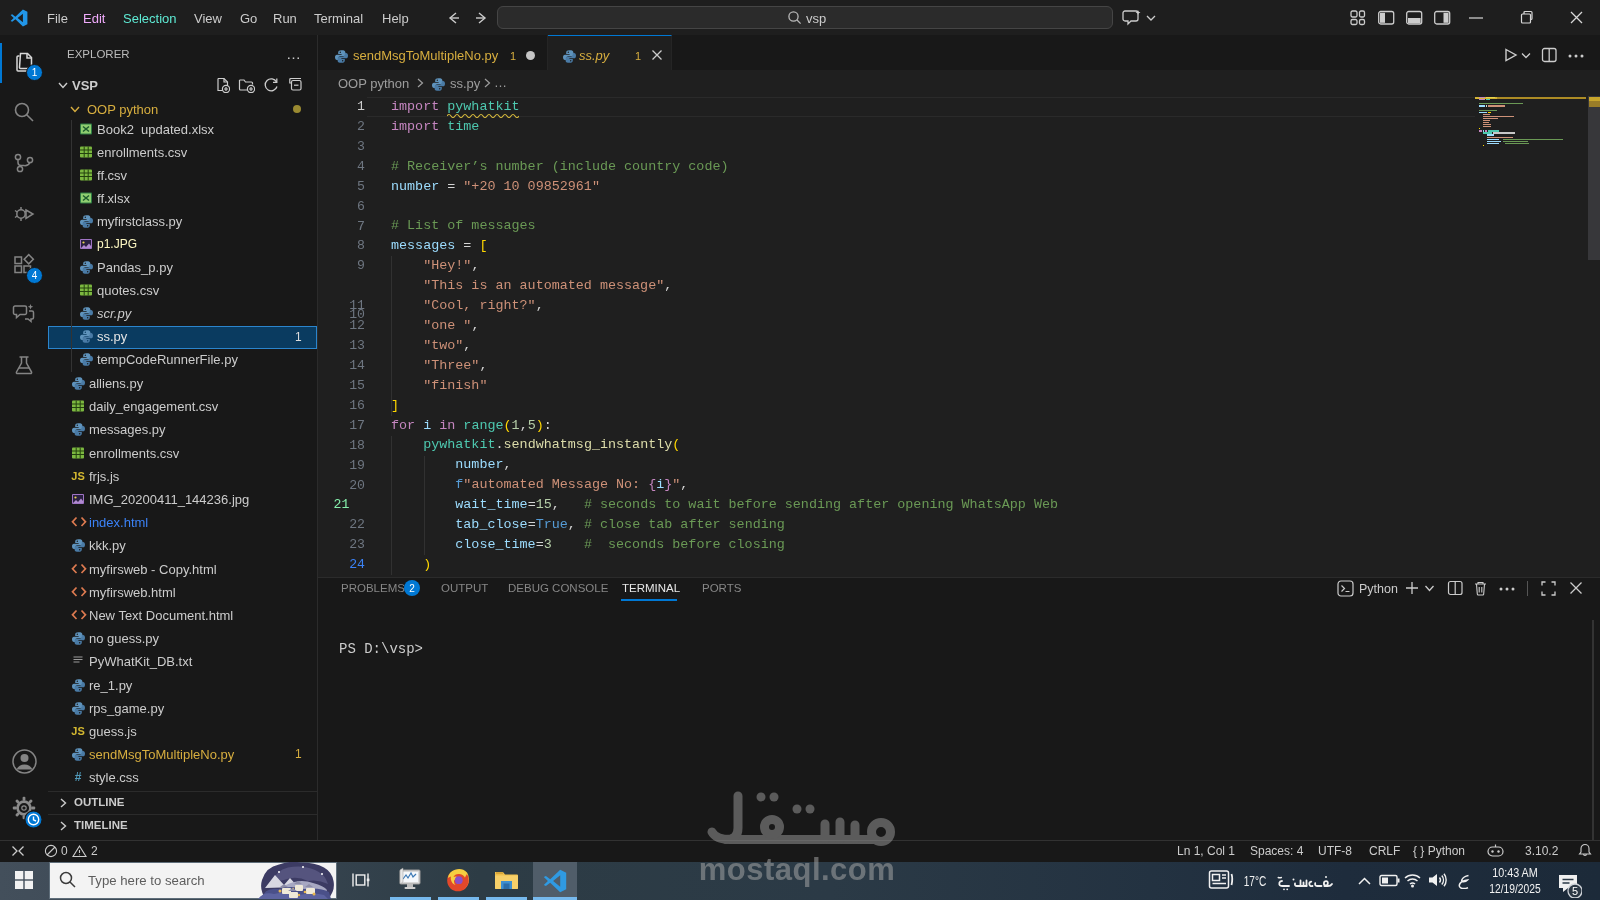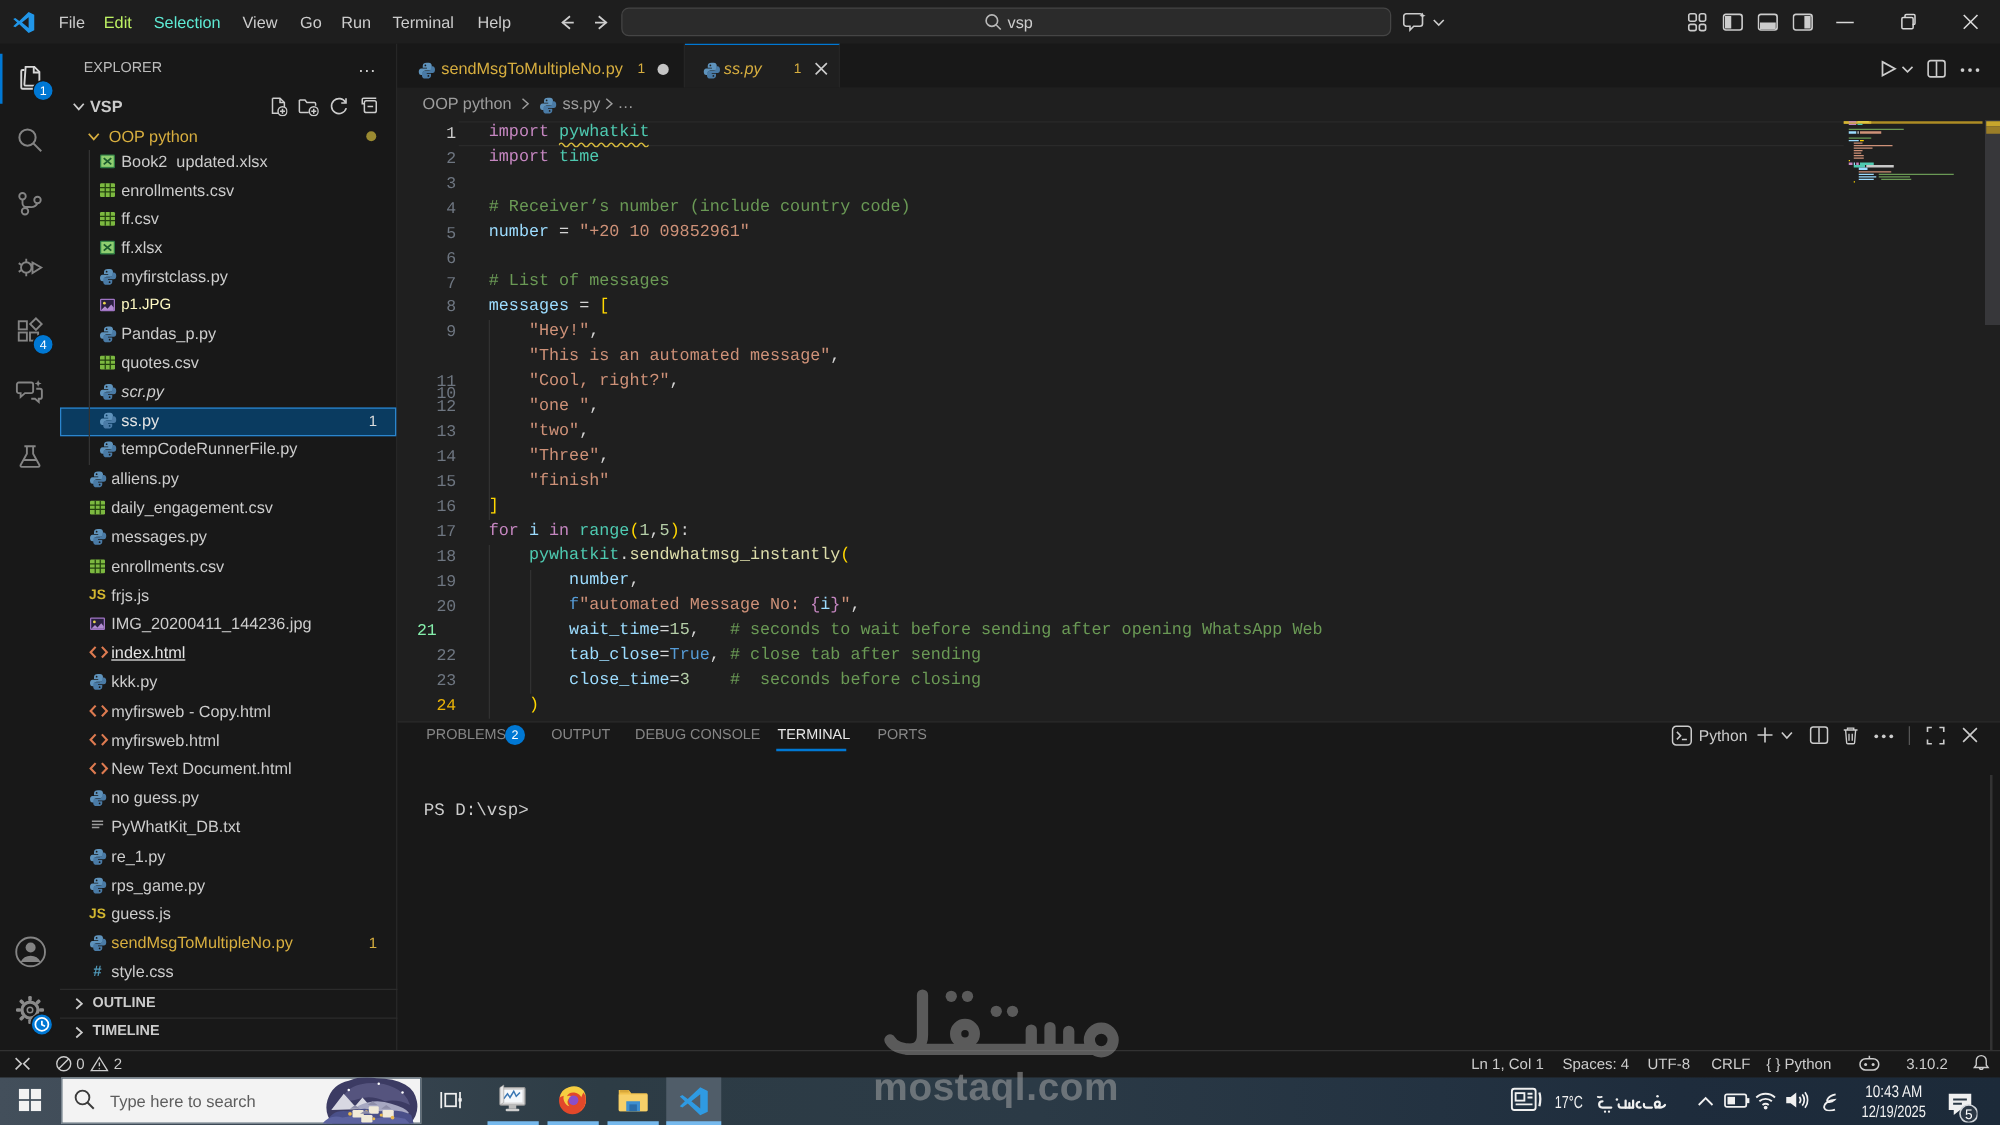--- a/index.html
+++ b/index.html
@@ -12,21 +12,21 @@
 <div class="abs" style="left:48px;top:35px;width:270px;height:805px;background:#181818;border-right:1px solid #2b2b2b;"></div>
 <div class="abs" style="left:318px;top:35px;width:1282px;height:35px;background:#181818;"></div>
 <div class="abs" style="left:318px;top:70px;width:1282px;height:507px;background:#1f1f1f;"></div>
 <div class="abs" style="left:318px;top:577px;width:1282px;height:263px;background:#181818;border-top:1px solid #2b2b2b;"></div>
 <div class="abs" style="left:0;top:840px;width:1600px;height:22px;background:#181818;border-top:1px solid #323232;"></div>
 <div class="abs" style="left:0;top:862px;width:1600px;height:38px;background:linear-gradient(90deg,#434f5b 0%,#3a4753 14%,#2d3c45 30%,#2b3a46 52%,#233241 72%,#1e2c3c 84%,#1c2a39 100%);"></div>
 <svg class="abs" style="left:10px;top:9px;" width="18" height="18" viewBox="0 0 18 18">
     <path d="M12.9 0.6 L5.4 7.7 L2.2 5.3 L0.6 6.1 L3.7 9 L0.6 11.9 L2.2 12.7 L5.4 10.3 L12.9 17.4 L17.4 15.2 L17.4 2.8 Z M12.9 4.7 L12.9 13.3 L7.6 9 Z" fill="#2196e8"></path>
   </svg>
 <div class="abs" style="left:47px;top:18px;font-size:13px;color:#cccccc;line-height:17px;transform:translateY(-50%);white-space:pre;">File</div>
-<div class="abs" style="left:83px;top:18px;font-size:13px;color:#bef264;line-height:17px;transform:translateY(-50%);white-space:pre;">Edit</div>
+<div class="abs" style="left:83px;top:18px;font-size:13px;color:#f0abfc;line-height:17px;transform:translateY(-50%);white-space:pre;">Edit</div>
 <div class="abs" style="left:123px;top:18px;font-size:13px;color:#5eead4;line-height:17px;transform:translateY(-50%);white-space:pre;">Selection</div>
 <div class="abs" style="left:194px;top:18px;font-size:13px;color:#cccccc;line-height:17px;transform:translateY(-50%);white-space:pre;">View</div>
 <div class="abs" style="left:240px;top:18px;font-size:13px;color:#cccccc;line-height:17px;transform:translateY(-50%);white-space:pre;">Go</div>
 <div class="abs" style="left:273px;top:18px;font-size:13px;color:#cccccc;line-height:17px;transform:translateY(-50%);white-space:pre;">Run</div>
 <div class="abs" style="left:314px;top:18px;font-size:13px;color:#cccccc;line-height:17px;transform:translateY(-50%);white-space:pre;">Terminal</div>
 <div class="abs" style="left:382px;top:18px;font-size:13px;color:#cccccc;line-height:17px;transform:translateY(-50%);white-space:pre;">Help</div>
 <svg class="abs" style="left:446px;top:10px;" width="16" height="16" viewBox="0 0 16 16">
     <path d="M10 3 L4 8 L10 13" stroke="#cccccc" stroke-width="1.4" fill="none"></path>
     <path d="M4 8 H13" stroke="#cccccc" stroke-width="1.4"></path>
   </svg>
@@ -285,21 +285,21 @@
 <svg class="abs" style="left:71px;top:492.0px;" width="14" height="14" viewBox="0 0 14 14">
     <rect x="1" y="2" width="12" height="10" rx="1" fill="#a074c4"></rect>
     <rect x="2" y="3" width="10" height="8" fill="#2a2040"></rect>
     <circle cx="4.5" cy="5.5" r="1.1" fill="#e8d44d"></circle>
     <path d="M2 11 l3 -3 2 2 3 -3.5 2 2.5 v2 z" fill="#b08ad0"></path>
   </svg>
 <div class="abs" style="left:89px;top:499.0px;font-size:13px;color:#cccccc;line-height:17px;transform:translateY(-50%);white-space:pre;">IMG_20200411_144236.jpg</div>
 <svg class="abs" style="left:71px;top:516.2px;" width="16" height="12" viewBox="0 0 16 12">
     <path d="M5.5 1.5 L1.5 5.8 L5.5 10 M10.5 1.5 L14.5 5.8 L10.5 10" stroke="#dd7a50" stroke-width="1.7" fill="none"></path>
   </svg>
-<div class="abs" style="left:89px;top:522.2px;font-size:13px;color:#e5e5e5;line-height:17px;transform:translateY(-50%);white-space:pre;text-decoration:underline;">index.html</div>
+<div class="abs" style="left:89px;top:522.2px;font-size:13px;color:#3b82f6;line-height:17px;transform:translateY(-50%);white-space:pre;">index.html</div>
 <svg class="abs" style="left:71px;top:538.4px;" width="15" height="15" viewBox="0 0 15 15">
     <path d="M7.3 1.2 c-2 0 -3.1 0.9 -3.1 2.3 v1.6 h3.4 v0.6 H3 c-1.3 0 -2 1 -2 2.6 0 1.5 0.7 2.7 2 2.7 h1.2 V9.4 c0 -1.2 1 -2.1 2.2 -2.1 h3.3 c1 0 1.7 -0.8 1.7 -1.8 V3.5 c0 -1.3 -1 -2.3 -2.3 -2.3 z m-1 1.4 a0.7 0.7 0 1 1 0 1.4 a0.7 0.7 0 0 1 0 -1.4 z" fill="#5f93bc"></path>
 <path d="M7.7 13.8 c2 0 3.1 -0.9 3.1 -2.3 v-1.6 H7.4 v-0.6 H12 c1.3 0 2 -1 2 -2.6 0 -1.5 -0.7 -2.7 -2 -2.7 h-1.2 v1.6 c0 1.2 -1 2.1 -2.2 2.1 H5.3 c-1 0 -1.7 0.8 -1.7 1.8 v2 c0 1.3 1 2.3 2.3 2.3 z m1 -1.4 a0.7 0.7 0 1 1 0 -1.4 a0.7 0.7 0 0 1 0 1.4 z" fill="#4a7ba6"></path>
   </svg>
 <div class="abs" style="left:89px;top:545.4px;font-size:13px;color:#cccccc;line-height:17px;transform:translateY(-50%);white-space:pre;">kkk.py</div>
 <svg class="abs" style="left:71px;top:562.6px;" width="16" height="12" viewBox="0 0 16 12">
     <path d="M5.5 1.5 L1.5 5.8 L5.5 10 M10.5 1.5 L14.5 5.8 L10.5 10" stroke="#dd7a50" stroke-width="1.7" fill="none"></path>
   </svg>
 <div class="abs" style="left:89px;top:568.6px;font-size:13px;color:#cccccc;line-height:17px;transform:translateY(-50%);white-space:pre;">myfirsweb - Copy.html</div>
 <svg class="abs" style="left:71px;top:585.8px;" width="16" height="12" viewBox="0 0 16 12">
@@ -414,21 +414,21 @@
 <div class="abs mono" style="left:318px;top:356.0px;width:47px;height:20px;line-height:20px;font-size:13.2px;color:#6e7681;text-align:right;">14</div>
 <div class="abs mono" style="left:318px;top:375.9px;width:47px;height:20px;line-height:20px;font-size:13.2px;color:#6e7681;text-align:right;">15</div>
 <div class="abs mono" style="left:318px;top:395.8px;width:47px;height:20px;line-height:20px;font-size:13.2px;color:#6e7681;text-align:right;">16</div>
 <div class="abs mono" style="left:318px;top:415.7px;width:47px;height:20px;line-height:20px;font-size:13.2px;color:#6e7681;text-align:right;">17</div>
 <div class="abs mono" style="left:318px;top:435.6px;width:47px;height:20px;line-height:20px;font-size:13.2px;color:#6e7681;text-align:right;">18</div>
 <div class="abs mono" style="left:318px;top:455.6px;width:47px;height:20px;line-height:20px;font-size:13.2px;color:#6e7681;text-align:right;">19</div>
 <div class="abs mono" style="left:318px;top:475.5px;width:47px;height:20px;line-height:20px;font-size:13.2px;color:#6e7681;text-align:right;">20</div>
 <div class="abs mono" style="left:318px;top:495.4px;width:47px;height:20px;line-height:20px;font-size:13.2px;color:#86efac;text-align:center;">21</div>
 <div class="abs mono" style="left:318px;top:515.3px;width:47px;height:20px;line-height:20px;font-size:13.2px;color:#6e7681;text-align:right;">22</div>
 <div class="abs mono" style="left:318px;top:535.2px;width:47px;height:20px;line-height:20px;font-size:13.2px;color:#6e7681;text-align:right;">23</div>
-<div class="abs mono" style="left:318px;top:555.2px;width:47px;height:20px;line-height:20px;font-size:13.2px;color:#eab308;text-align:right;">24</div>
+<div class="abs mono" style="left:318px;top:555.2px;width:47px;height:20px;line-height:20px;font-size:13.2px;color:#3b82f6;text-align:right;">24</div>
 <div class="abs mono" style="left:391px;top:97px;font-size:13.4px;line-height:19.92px;letter-spacing:0;color:#d4d4d4;white-space:pre;"><div style="height:19.92px;"><span style="color:#C586C0">import </span><span style="color:#4EC9B0;background:linear-gradient(to top,transparent 0,transparent 0) ">pywhatkit</span></div><div style="height:19.92px;"><span style="color:#C586C0">import </span><span style="color:#4EC9B0">time</span></div><div style="height:19.92px;">&nbsp;</div><div style="height:19.92px;"><span style="color:#6A9955"># Receiver’s number (include country code)</span></div><div style="height:19.92px;"><span style="color:#9CDCFE">number </span><span style="color:#d4d4d4">= </span><span style="color:#CE9178">"+20 10 09852961"</span></div><div style="height:19.92px;">&nbsp;</div><div style="height:19.92px;"><span style="color:#6A9955"># List of messages</span></div><div style="height:19.92px;"><span style="color:#9CDCFE">messages </span><span style="color:#d4d4d4">= </span><span style="color:#FFD700">[</span></div><div style="height:19.92px;">    <span style="color:#CE9178">"Hey!"</span><span style="color:#d4d4d4">,</span></div><div style="height:19.92px;">    <span style="color:#CE9178">"This is an automated message"</span><span style="color:#d4d4d4">,</span></div><div style="height:19.92px;">    <span style="color:#CE9178">"Cool, right?"</span><span style="color:#d4d4d4">,</span></div><div style="height:19.92px;">    <span style="color:#CE9178">"one "</span><span style="color:#d4d4d4">,</span></div><div style="height:19.92px;">    <span style="color:#CE9178">"two"</span><span style="color:#d4d4d4">,</span></div><div style="height:19.92px;">    <span style="color:#CE9178">"Three"</span><span style="color:#d4d4d4">,</span></div><div style="height:19.92px;">    <span style="color:#CE9178">"finish"</span></div><div style="height:19.92px;"><span style="color:#FFD700">]</span></div><div style="height:19.92px;"><span style="color:#C586C0">for </span><span style="color:#9CDCFE">i </span><span style="color:#C586C0">in </span><span style="color:#4EC9B0">range</span><span style="color:#FFD700">(</span><span style="color:#B5CEA8">1</span><span style="color:#d4d4d4">,</span><span style="color:#B5CEA8">5</span><span style="color:#FFD700">)</span><span style="color:#d4d4d4">:</span></div><div style="height:19.92px;">    <span style="color:#4EC9B0">pywhatkit</span><span style="color:#d4d4d4">.</span><span style="color:#DCDCAA">sendwhatmsg_instantly</span><span style="color:#FFD700">(</span></div><div style="height:19.92px;">        <span style="color:#9CDCFE">number</span><span style="color:#d4d4d4">,</span></div><div style="height:19.92px;">        <span style="color:#569CD6">f</span><span style="color:#CE9178">"automated Message No: </span><span style="color:#C586C0">{</span><span style="color:#9CDCFE">i</span><span style="color:#C586C0">}</span><span style="color:#CE9178">"</span><span style="color:#d4d4d4">,</span></div><div style="height:19.92px;">        <span style="color:#9CDCFE">wait_time</span><span style="color:#d4d4d4">=</span><span style="color:#B5CEA8">15</span><span style="color:#d4d4d4">,</span>   <span style="color:#6A9955"># seconds to wait before sending after opening WhatsApp Web</span></div><div style="height:19.92px;">        <span style="color:#9CDCFE">tab_close</span><span style="color:#d4d4d4">=</span><span style="color:#569CD6">True</span><span style="color:#d4d4d4">,</span> <span style="color:#6A9955"># close tab after sending</span></div><div style="height:19.92px;">        <span style="color:#9CDCFE">close_time</span><span style="color:#d4d4d4">=</span><span style="color:#B5CEA8">3</span>    <span style="color:#6A9955">#  seconds before closing</span></div><div style="height:19.92px;">    <span style="color:#FFD700">)</span></div></div>
 <svg class="abs" style="left:447px;top:113px;" width="72" height="5" viewBox="0 0 72 5">
     <path d="M0 3 q2 -3 4 0 t4 0 t4 0 t4 0 t4 0 t4 0 t4 0 t4 0 t4 0 t4 0 t4 0 t4 0 t4 0 t4 0 t4 0 t4 0 t4 0 t4 0" stroke="#d7ba3d" stroke-width="1.1" fill="none"></path>
   </svg>
 <div class="abs" style="left:391px;top:256px;width:1px;height:160px;background:#313131;"></div>
 <div class="abs" style="left:391px;top:436px;width:1px;height:139px;background:#313131;"></div>
 <div class="abs" style="left:424px;top:456px;width:1px;height:99px;background:#313131;"></div>
 <div class="abs" style="left:1475px;top:96.5px;width:111px;height:2.6px;background:#ad8c25;"></div>
 <div class="abs" style="left:1475px;top:96.5px;width:22px;height:2.6px;background:#d4b434;"></div>
 <div class="abs" style="left:1479px;top:97.0px;width:6px;height:1.25px;background:#C586C0;opacity:1.0;"></div>

